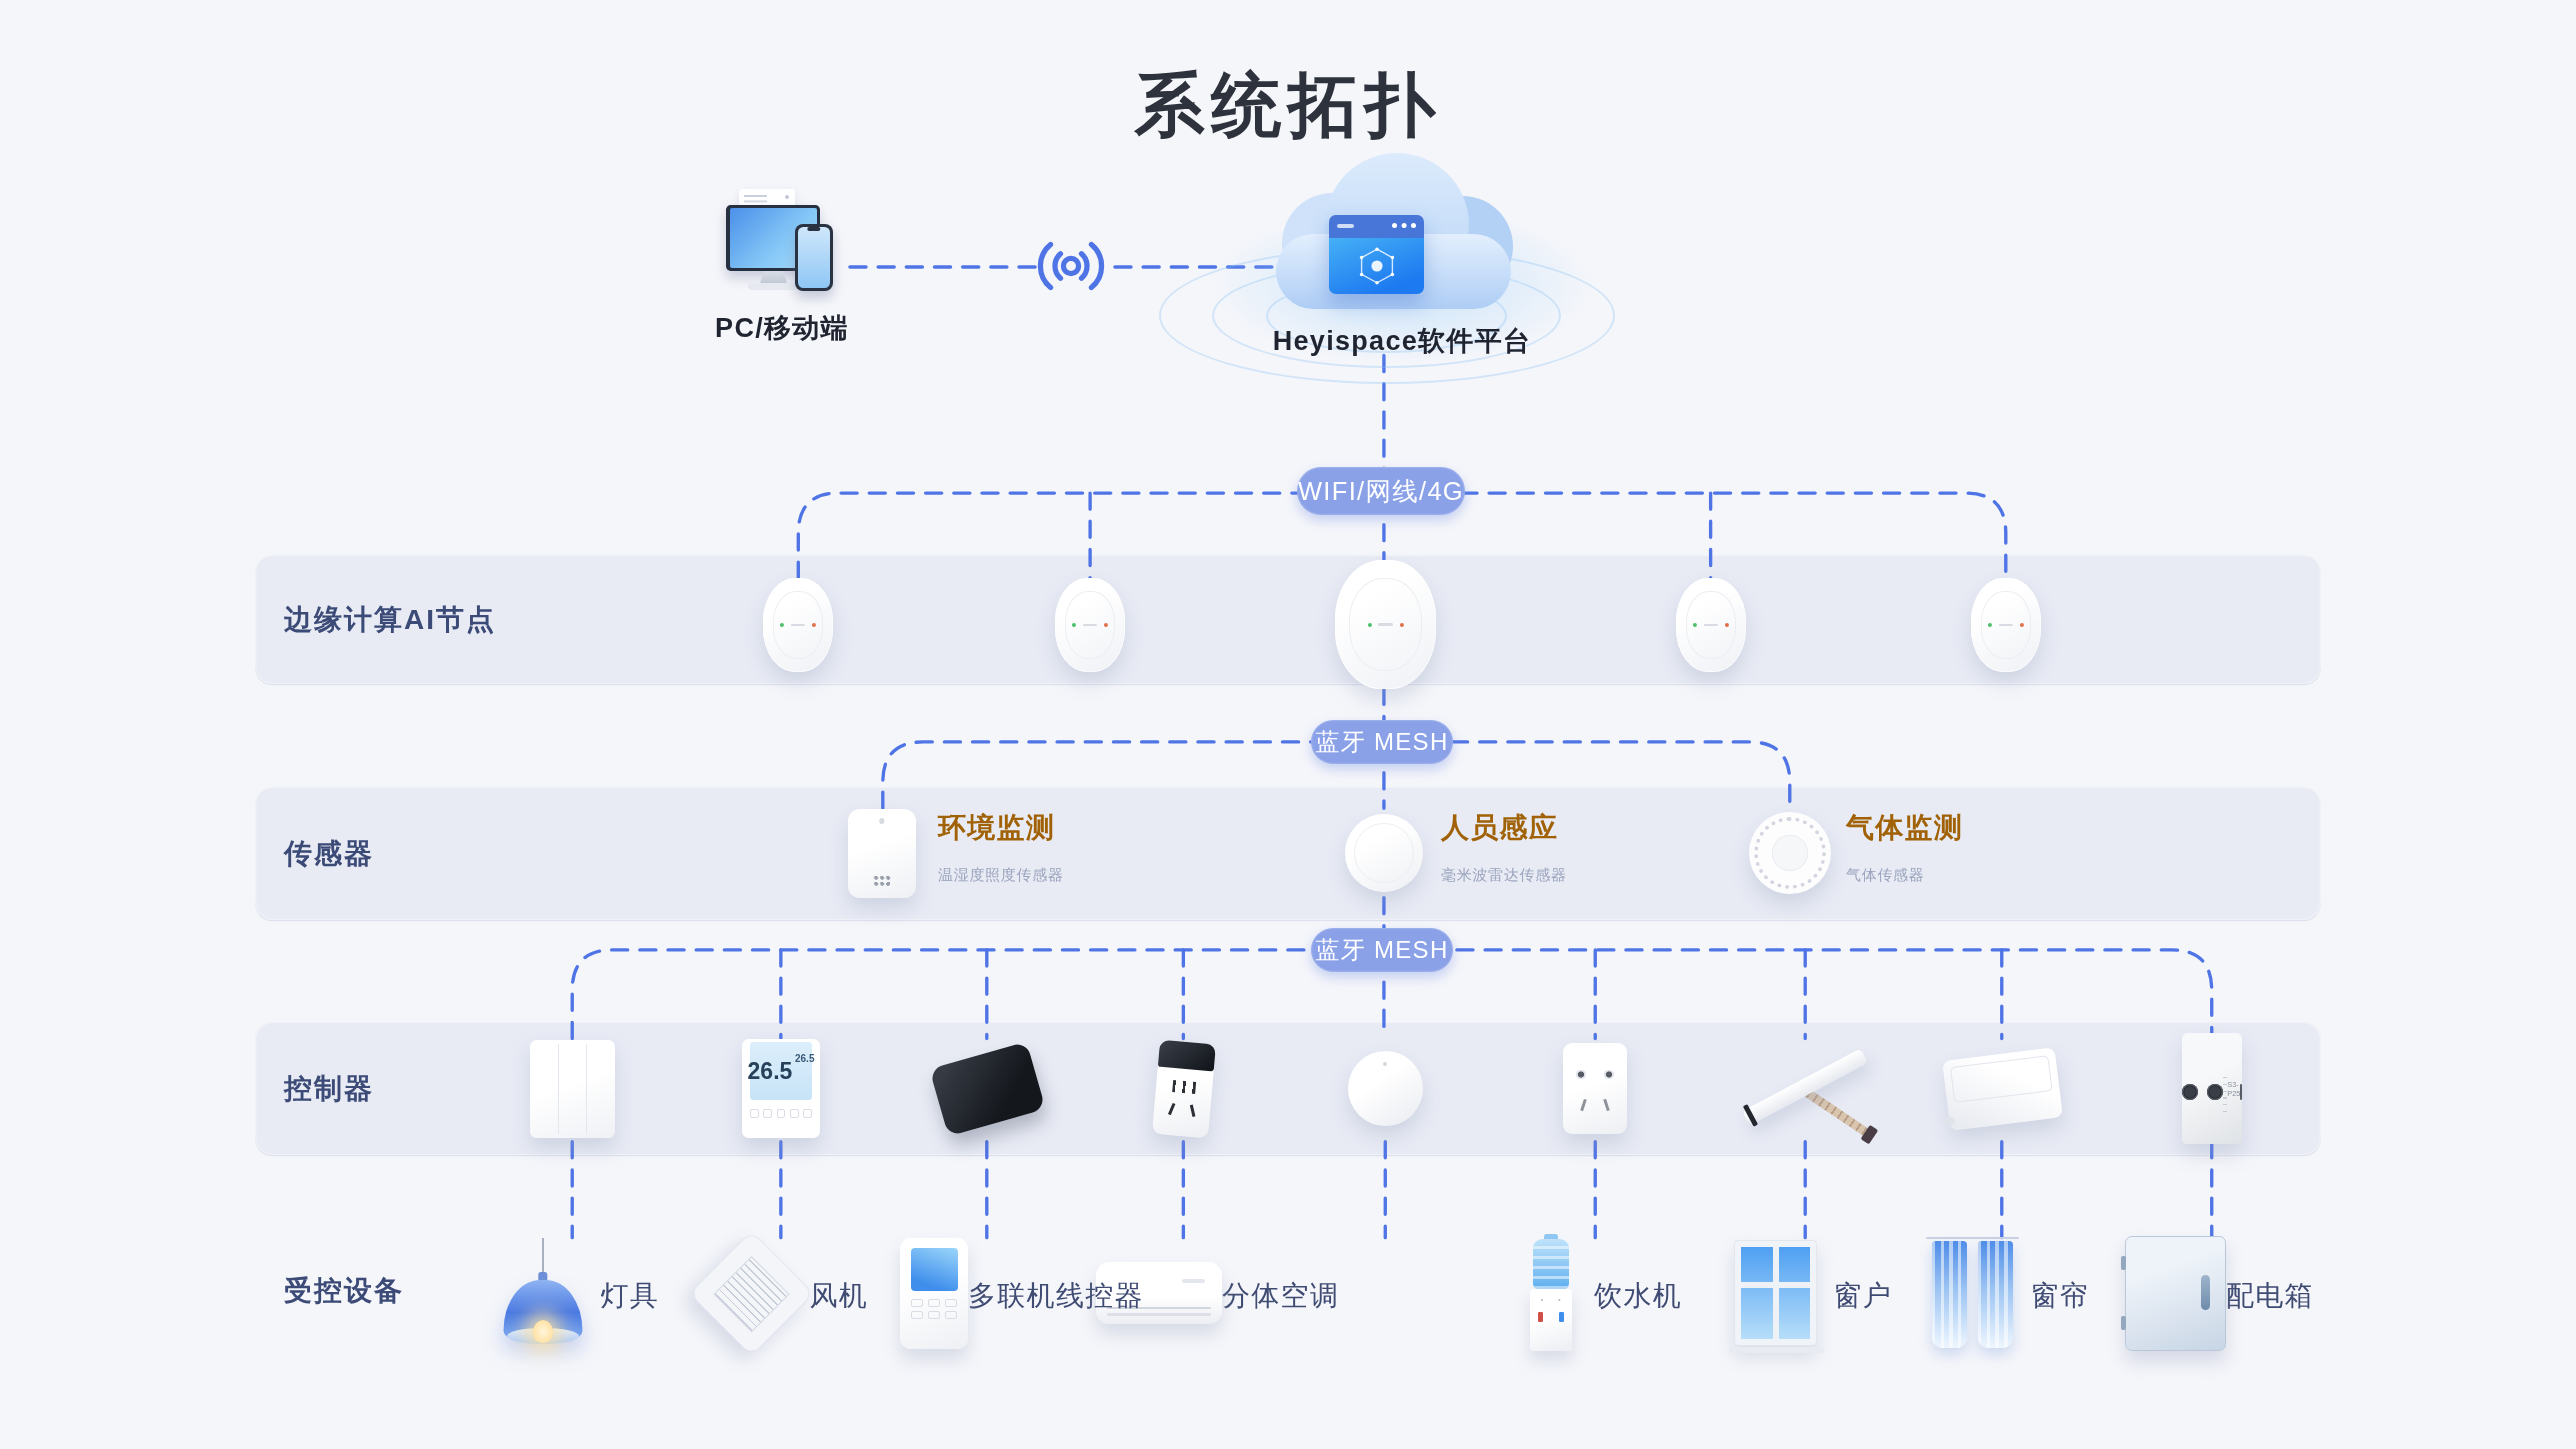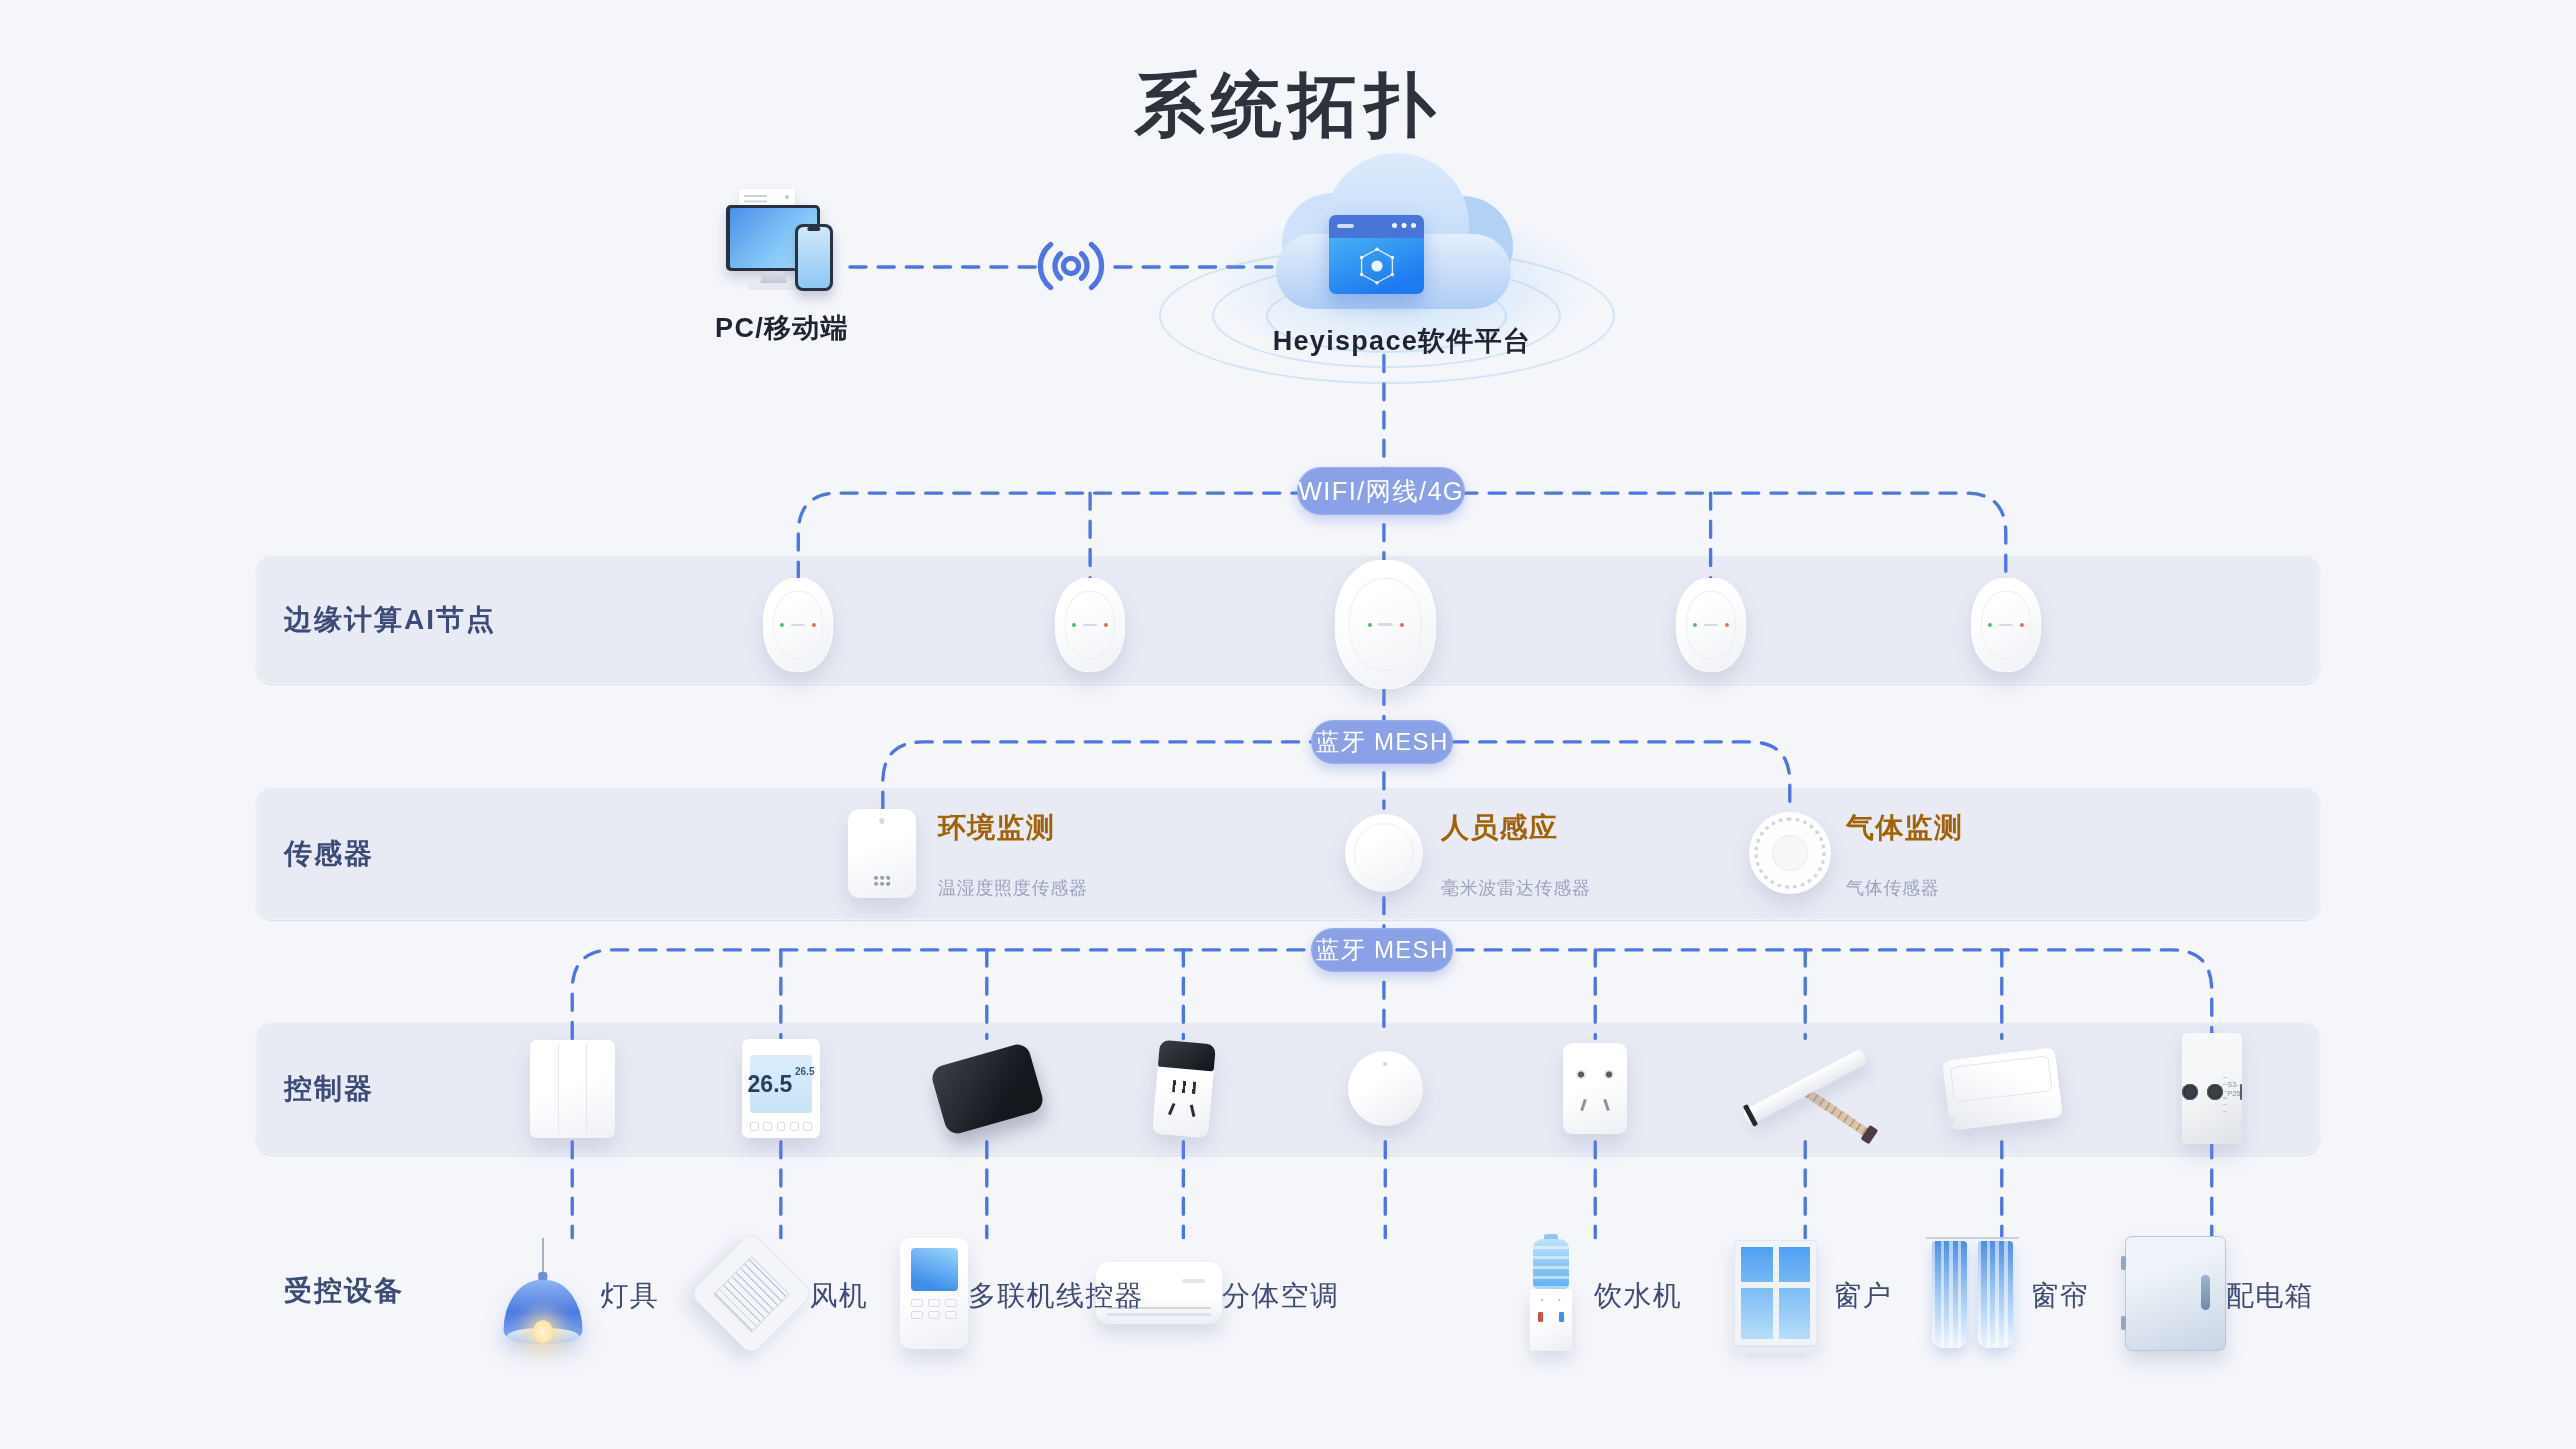--- a/index.html
+++ b/index.html
@@ -54,28 +54,28 @@
                radial-gradient(circle 2px at 8.7px 8.7px,#9aa0ab 98%,transparent),
                radial-gradient(circle 2px at 14.8px 8.7px,#9aa0ab 98%,transparent);}
   .sns-radar{width:78px;height:78px;border-radius:50%;background:linear-gradient(150deg,#ffffff 35%,#edeff3);}
   .sns-radar::before{content:"";position:absolute;inset:9.4px;border-radius:50%;border:0.7px solid #eceef2;}
   .sns-gas{width:82px;height:82px;border-radius:50%;background:#fdfdfe;}
   .sns-gas::before{content:"";position:absolute;inset:5.4px;border-radius:50%;border:4.7px dotted #d3d6de;}
   .sns-gas::after{content:"";position:absolute;inset:23px;border-radius:50%;background:#f6f7f9;
     box-shadow:inset 0 0 0 0.7px #e7e9ee;}
   .sensor-text{position:absolute;z-index:3;white-space:nowrap;}
   .sensor-title{font-size:28px;font-weight:700;color:#a16207;letter-spacing:1.3px;}
-  .sensor-sub{font-size:18px;font-weight:400;color:#9aa3bd;margin-top:29px;letter-spacing:0.7px;}
+  .sensor-sub{font-size:15px;font-weight:400;color:#9aa3bd;margin-top:19px;letter-spacing:0.7px;}
   
   .ctrl{position:absolute;top:1028px;width:148px;height:121px;z-index:3;display:flex;align-items:center;justify-content:center;}
   .ic-switch{position:relative;width:85px;height:98px;border-radius:6.7px;
     background:linear-gradient(160deg,#ffffff 45%,#eff1f5);}
   .ic-switch::before,.ic-switch::after{content:"";position:absolute;top:4px;bottom:4px;width:1.3px;background:#e4e7ee;}
   .ic-switch::before{left:33%;} .ic-switch::after{left:66%;}
-  .ic-thermo{position:relative;width:78px;height:99px;border-radius:6.7px;background:#ffffff;padding:16px 8px 0;}
+  .ic-thermo{position:relative;width:78px;height:99px;border-radius:6.7px;background:#ffffff;padding:3px 8px 0;}
   .ic-thermo .lcd{width:62px;height:58px;border-radius:3.4px;background:linear-gradient(180deg,#dceefb,#c7e4f7);
     display:flex;align-items:center;justify-content:center;gap:2.7px;}
   .ic-thermo .t1{font-size:23px;font-weight:700;color:#27415a;}
   .ic-thermo .t2{font-size:10px;font-weight:700;color:#3a5a78;align-self:flex-start;margin-top:10.7px;}
   .ic-thermo .keys{display:flex;gap:4.7px;justify-content:center;margin-top:9.4px;}
   .ic-thermo .keys i{width:8.7px;height:8.7px;border:1.3px solid #d9dce4;border-radius:2px;}
   .ic-ir{width:101px;height:70px;border-radius:13.4px;transform:rotate(-16deg);
     background:linear-gradient(135deg,#363b44 10%,#14171c 70%);box-shadow:0 12px 17.4px rgba(90,98,120,.38);}
   .ic-plug{position:relative;width:56px;height:94px;border-radius:9.4px;transform:rotate(5deg);
     background:linear-gradient(160deg,#ffffff 45%,#edeff3);}

